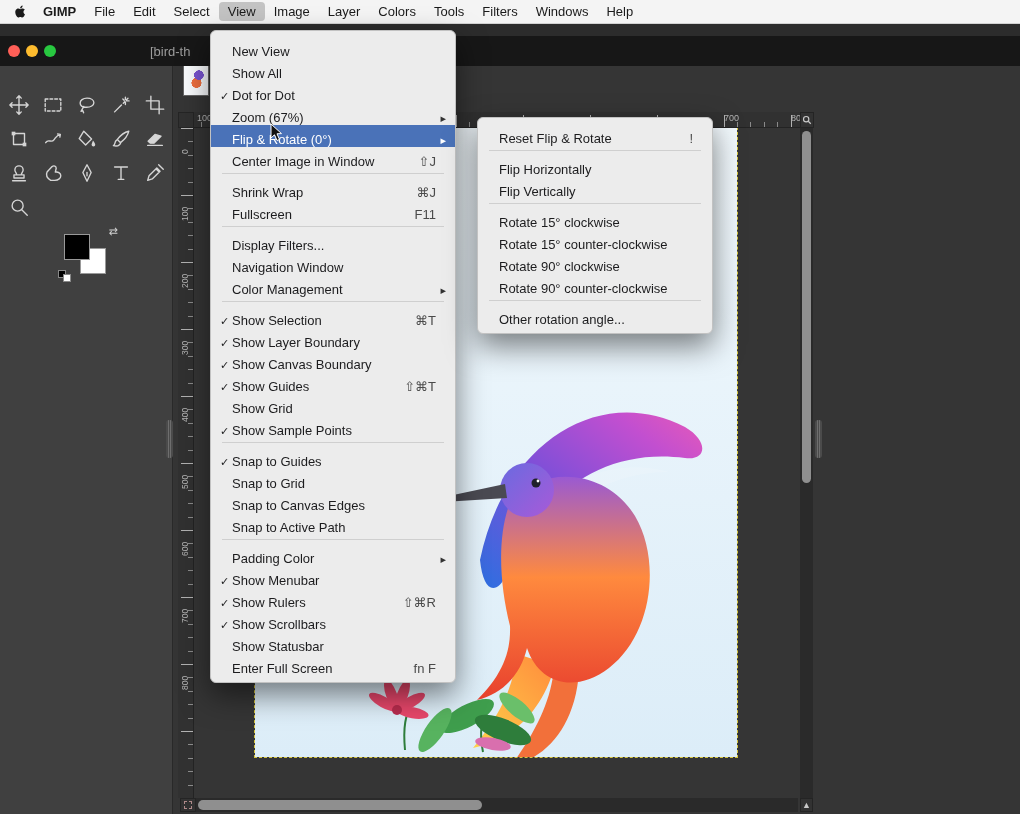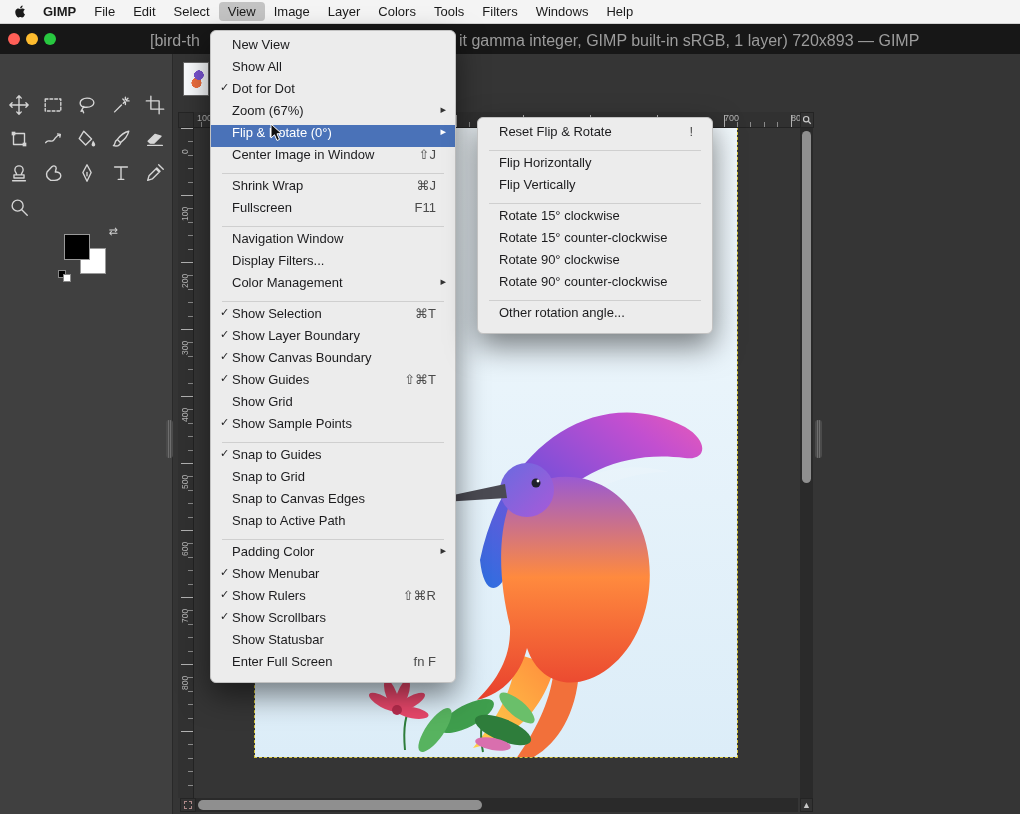--- a/index.html
+++ b/index.html
@@ -8,21 +8,21 @@
 
   
   .menubar{position:absolute;top:0;left:0;width:1020px;height:24px;background:#f4f4f4;border-bottom:1px solid #d2d2d2;display:flex;align-items:center;padding-left:12px;font-size:13px;color:#1a1a1a;z-index:60}
   .apple{width:16px;height:16px;display:flex;align-items:center;justify-content:center;margin-right:6px}
   #mb-items{display:flex;align-items:center;height:37px}
   .mb-item{padding:2px 9px;border-radius:4px;white-space:nowrap}
   .mb-item.bold{font-weight:bold}
   .mb-item.active{background:rgba(0,0,0,0.2)}
 
   
-  .titlebar{position:absolute;top:24px;left:0;width:1020px;height:30px;background:#171717;color:#9c9c9c;font-size:16px;z-index:5}
+  .titlebar{position:absolute;top:36px;left:0;width:1020px;height:30px;background:#171717;color:#9c9c9c;font-size:13px;z-index:5}
   .tl{position:absolute;top:9px;width:12px;height:12px;border-radius:50%}
   .tl-close{left:8px;background:#ff5f57}
   .tl-min{left:26px;background:#febc2e}
   .tl-max{left:44px;background:#28c840}
   .title-frag{position:absolute;top:8px;white-space:nowrap}
 
   
   .window-body{position:absolute;top:54px;left:0;width:1020px;height:760px;background:#353535}
   .toolbox{position:absolute;top:54px;left:0;width:173px;height:760px;background:#404040;border-right:1px solid #292929;z-index:4}
   .tool-grid{position:absolute;top:34px;left:2px;display:grid;grid-template-columns:repeat(5,34px);grid-auto-rows:34px}
@@ -78,21 +78,21 @@
 
   .dock-handle{position:absolute;width:7px;height:38px;border-radius:3px;background:#4b4b4b;z-index:4;
      background-image:linear-gradient(90deg,transparent 2px,#6e6e6e 2px,#6e6e6e 3px,transparent 3px,transparent 4px,#6e6e6e 4px,#6e6e6e 5px,transparent 5px)}
   .dh-left{left:166px;top:420px}
   .dh-right{left:815px;top:420px}
 
   
   .menu{position:absolute;background:#ececec;border:1px solid #c2c2c2;border-radius:6px;box-shadow:0 12px 30px rgba(0,0,0,.5);padding:6px 0;z-index:100;font-size:13px;color:#1c1c1e}
   .view-menu{left:210px;top:30px;width:246px}
   .submenu{left:477px;top:117px;width:236px}
-  .menu-item{display:flex;align-items:flex-start;height:22px;padding:0 9px 0 6px}
+  .menu-item{display:flex;align-items:flex-end;height:22px;padding:0 9px 0 6px}
   .m-check{flex:0 0 15px;text-align:center;font-size:11px}
   .m-label{flex:1;white-space:nowrap}
   .m-short{color:#4a4a4a;margin-left:12px;white-space:nowrap}
   .m-arrow{flex:0 0 10px;text-align:right;font-size:11px;color:#333}
   .menu-item.hl{background:#4a72b8;color:#fff}
   .menu-item.hl .m-short,.menu-item.hl .m-arrow,.menu-item.hl .m-check{color:#fff}
   .menu-sep{height:1px;background:#cfcfcf;margin:4px 11px}
 
   
   .cursor{position:absolute;left:270px;top:123px;z-index:200;width:14px;height:20px}
@@ -122,21 +122,20 @@
         <div class="mb-item">Windows</div>
         <div class="mb-item">Help</div>
       </div>
   </div>
 
   <div class="titlebar">
     <span class="tl tl-close"></span>
     <span class="tl tl-min"></span>
     <span class="tl tl-max"></span>
     <span class="title-frag" style="left:150px">[bird-th</span>
-    <span class="title-frag" style="left:459px">it gamma integer, GIMP built-in sRGB, 1 layer) 720x893 — GIMP</span>
   </div>
 
   <div class="window-body"></div>
 
   <div class="toolbox">
     <div class="tool-grid" id="tool-grid">
         <div class="tool">
           <svg viewBox="0 0 24 24">
             <path d="M12 2v20M2 12h20M12 2l-2.5 2.5M12 2l2.5 2.5M12 22l-2.5-2.5M12 22l2.5-2.5M2 12l2.5-2.5M2 12l2.5 2.5M22 12l-2.5-2.5M22 12l-2.5 2.5"></path>
           </svg>
@@ -379,27 +378,27 @@
       </div>
       <div class="menu-item">
         <span class="m-check"></span>
         <span class="m-label">Fullscreen</span>
         <span class="m-short">F11</span>
         <span class="m-arrow"></span>
       </div>
       <div class="menu-sep"></div>
       <div class="menu-item">
         <span class="m-check"></span>
+        <span class="m-label">Display Filters...</span>
+        <span class="m-short"></span>
+        <span class="m-arrow"></span>
+      </div>
+      <div class="menu-item">
+        <span class="m-check"></span>
         <span class="m-label">Navigation Window</span>
-        <span class="m-short"></span>
-        <span class="m-arrow"></span>
-      </div>
-      <div class="menu-item">
-        <span class="m-check"></span>
-        <span class="m-label">Display Filters...</span>
         <span class="m-short"></span>
         <span class="m-arrow"></span>
       </div>
       <div class="menu-item">
         <span class="m-check"></span>
         <span class="m-label">Color Management</span>
         <span class="m-short"></span>
         <span class="m-arrow">▸</span>
       </div>
       <div class="menu-sep"></div>

